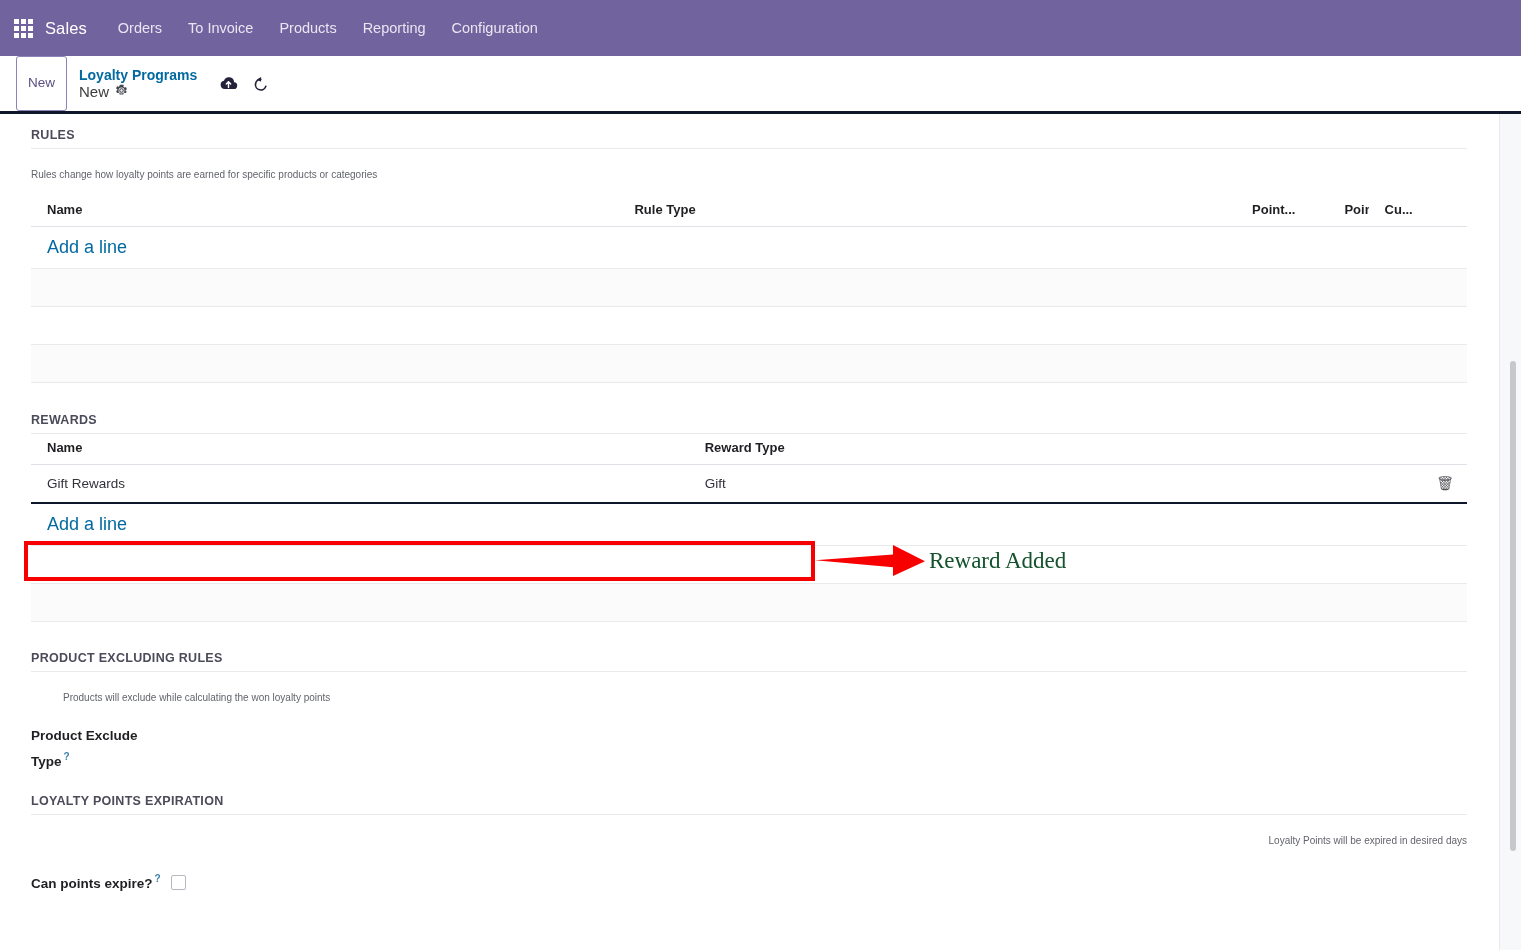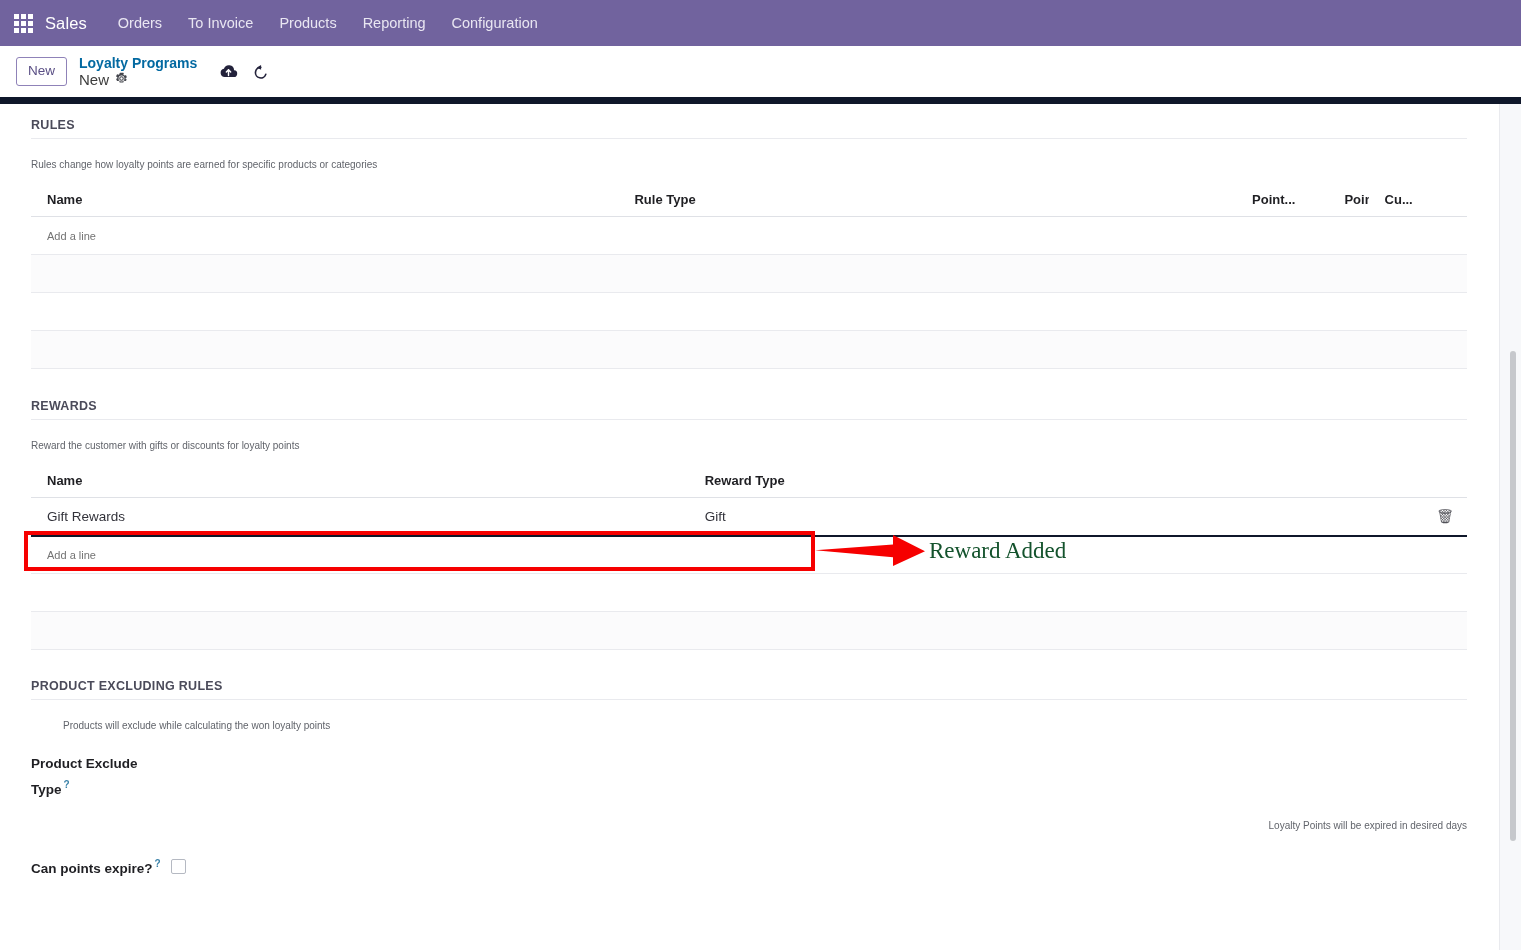--- a/index.html
+++ b/index.html
@@ -6,21 +6,21 @@
   html, body {
     width: 1521px;
     height: 950px;
     overflow: hidden;
     font-family: "Liberation Sans", sans-serif;
     background: #ffffff;
   }
 
   
   .navbar {
-    height: 46px;
+    height: 56px;
     background: #71639e;
     display: flex;
     align-items: center;
     padding: 0 0 0 14px;
     position: relative;
     z-index: 20;
   }
   .apps-grid {
     display: grid;
     grid-template-columns: repeat(3, 5px);
@@ -44,23 +44,22 @@
     padding: 0 13px;
     line-height: 44px;
     cursor: pointer;
     white-space: nowrap;
   }
 
   
   .control-panel {
     height: 58px;
     background: #ffffff;
-    border-bottom: 7px solid #0f172a;
+    border-bottom: 3px solid #0f172a;
     display: flex;
-    align-items: center;
     padding: 0 16px;
     position: relative;
     z-index: 10;
   }
   .btn-new {
     border: 1px solid #8f82b8;
     color: #5a4f85;
     background: #ffffff;
     font-size: 13.5px;
     border-radius: 3px;
@@ -130,22 +129,22 @@
   .o2m td {
     font-size: 13.5px;
     color: #32323a;
     padding: 10px 0 10px 16px;
     border-bottom: 2px solid #0f172a;
     height: 38px;
   }
   .row-filler td { height: 38px; border-bottom: 1px solid #e9eaee; }
   .row-filler.shade td { background: #fbfbfc; }
   .addline {
-    color: #737373;
-    font-size: 11px;
+    color: #0369a1;
+    font-size: 18px;
     cursor: pointer;
   }
   .trash-cell { text-align: right; padding-right: 13px !important; }
   .trash-icon { font-size: 14px; cursor: pointer; opacity: .85; }
 
   
   .data-row td { background: #ffffff; }
 
   
   .field-row {
@@ -317,21 +316,20 @@
         <tr class="row-filler">
             <td colspan="5"></td>
           </tr>
         <tr class="row-filler shade">
             <td colspan="5"></td>
           </tr>
       </tbody>
     </table>
 
     <div class="section-title" style="padding-top:30px;">REWARDS</div>
-    <div class="section-desc">Reward the customer with gifts or discounts for loyalty points</div>
 
     <table class="o2m">
       <colgroup>
         <col style="width:655px">
           <col style="width:720px">
           <col style="width:55px">
       </colgroup>
       <thead>
         <tr>
           <th>Name</th>
@@ -364,20 +362,21 @@
     <div class="section-title" style="padding-top:29px;">PRODUCT EXCLUDING RULES</div>
     <div class="section-desc" style="padding-bottom:6px;margin-left:32px;">Products will exclude while calculating the won loyalty points</div>
 
     <div class="field-row">
       <div class="field-label">
         <span>Product Exclude</span><br>
         <span>Type</span><span class="help-mark">?</span>
       </div>
     </div>
 
+    <div class="section-title" style="padding-top:23px;">LOYALTY POINTS EXPIRATION</div>
     <div class="section-desc" style="padding-bottom:6px;text-align:right;">Loyalty Points will be expired in desired days</div>
 
     <div class="field-row inline">
       <div class="field-label">
         <span>Can points expire?</span><span class="help-mark">?</span>
       </div>
       <span class="cb"></span>
     </div>
 
   </div>

